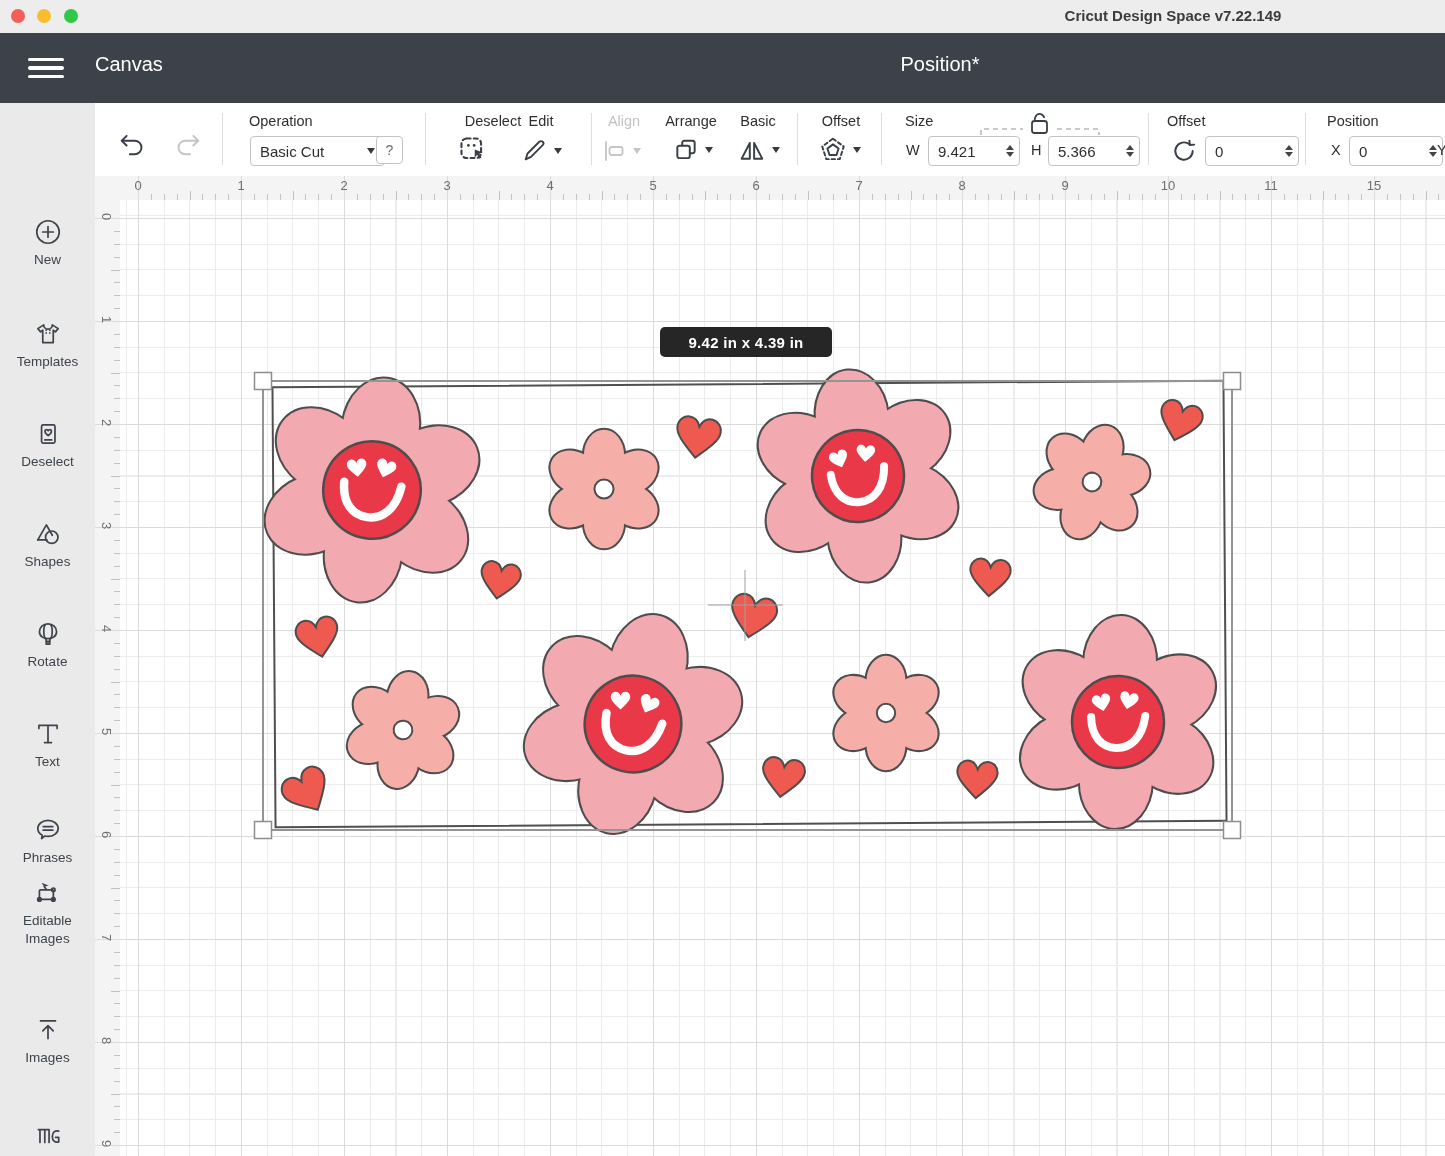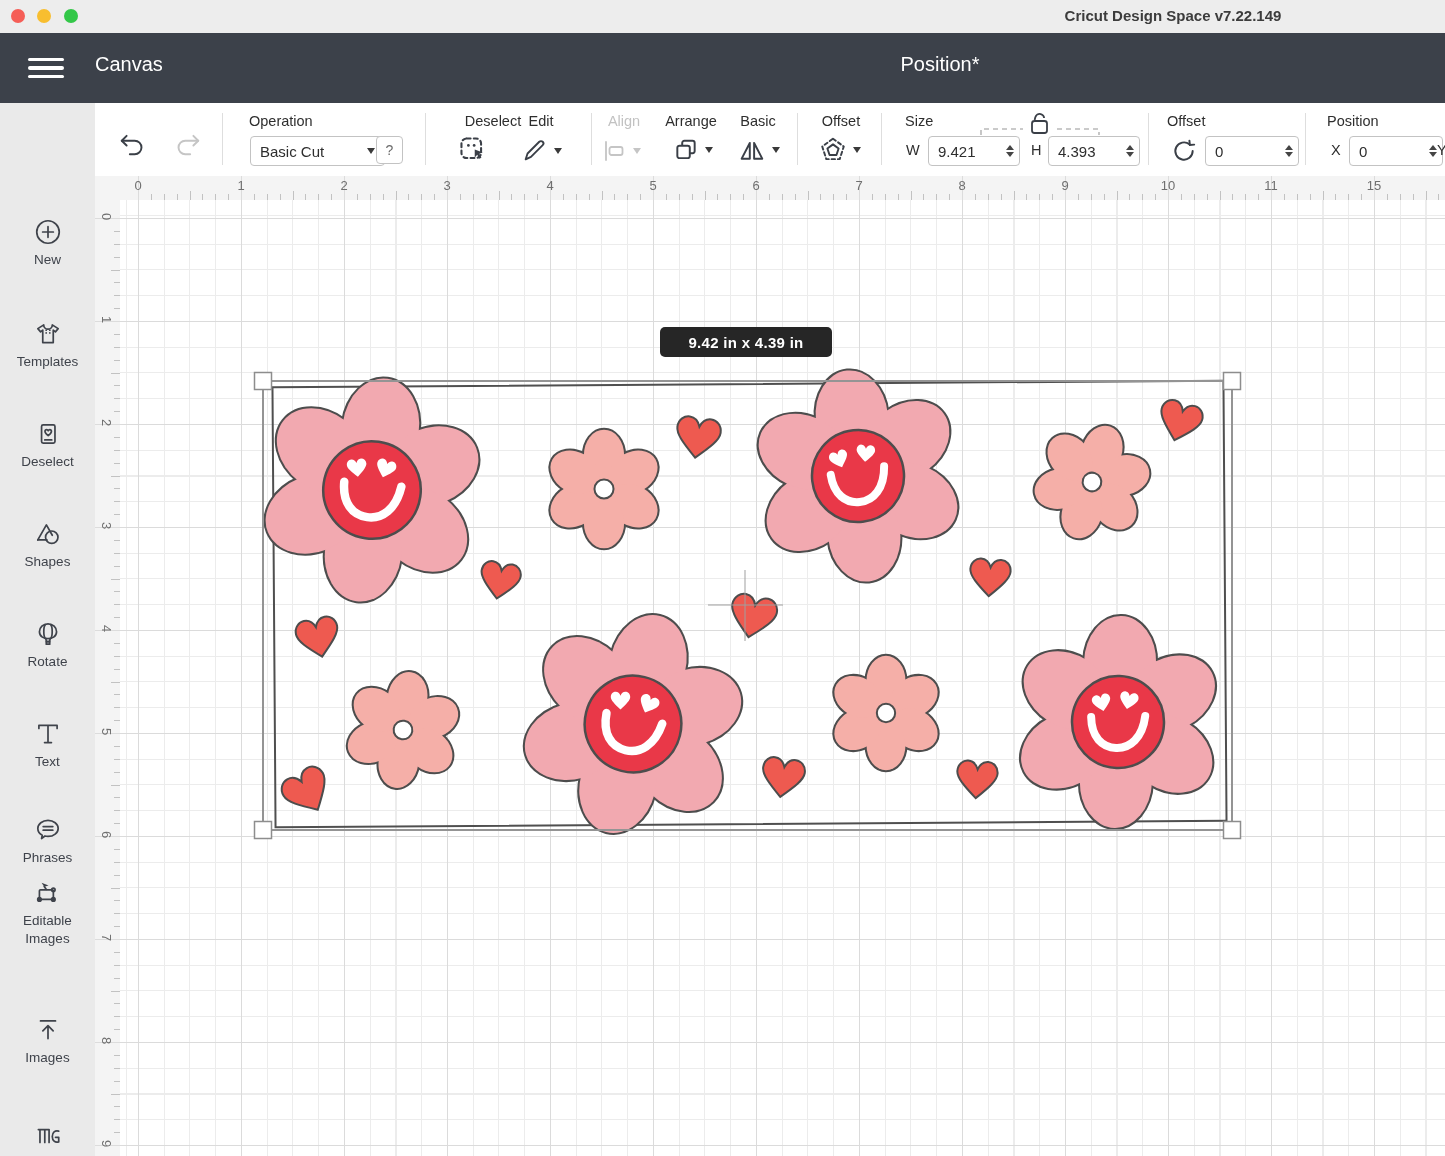--- a/index.html
+++ b/index.html
@@ -268,21 +268,21 @@
         <path d="M8 26v-6h42" stroke-dasharray="5 4"></path>
         <path d="M84 20h42v6" stroke-dasharray="5 4"></path>
       </g>
     <g fill="none" stroke="#3a3f47" stroke-width="1.8">
         <rect x="59" y="12" width="15" height="12" rx="2.5"></rect>
         <path d="M62.5 12V9.2c0-2.5 2-4.5 4.5-4.5 1.9 0 3.6 1.2 4.2 3" transform="rotate(14 66 8)"></path>
       </g>
   </svg>
   <div class="axis-label" style="left:936px">H</div>
   <div class="numbox" style="left:953px;width:76px">
-    <span class="numval">4.393</span>
+    <span class="numval">5.366</span>
     <span class="steppers">
         <i class="st-up"></i>
         <i class="st-dn"></i>
       </span>
   </div>
   <div class="tb-div" style="left:1053px"></div>
 
   <div class="tb-label" style="left:1072px">Offset</div>
   <button class="tb-iconbtn" style="left:1076px;top:35px">
     <svg width="26" height="26" viewBox="0 0 24 24">

